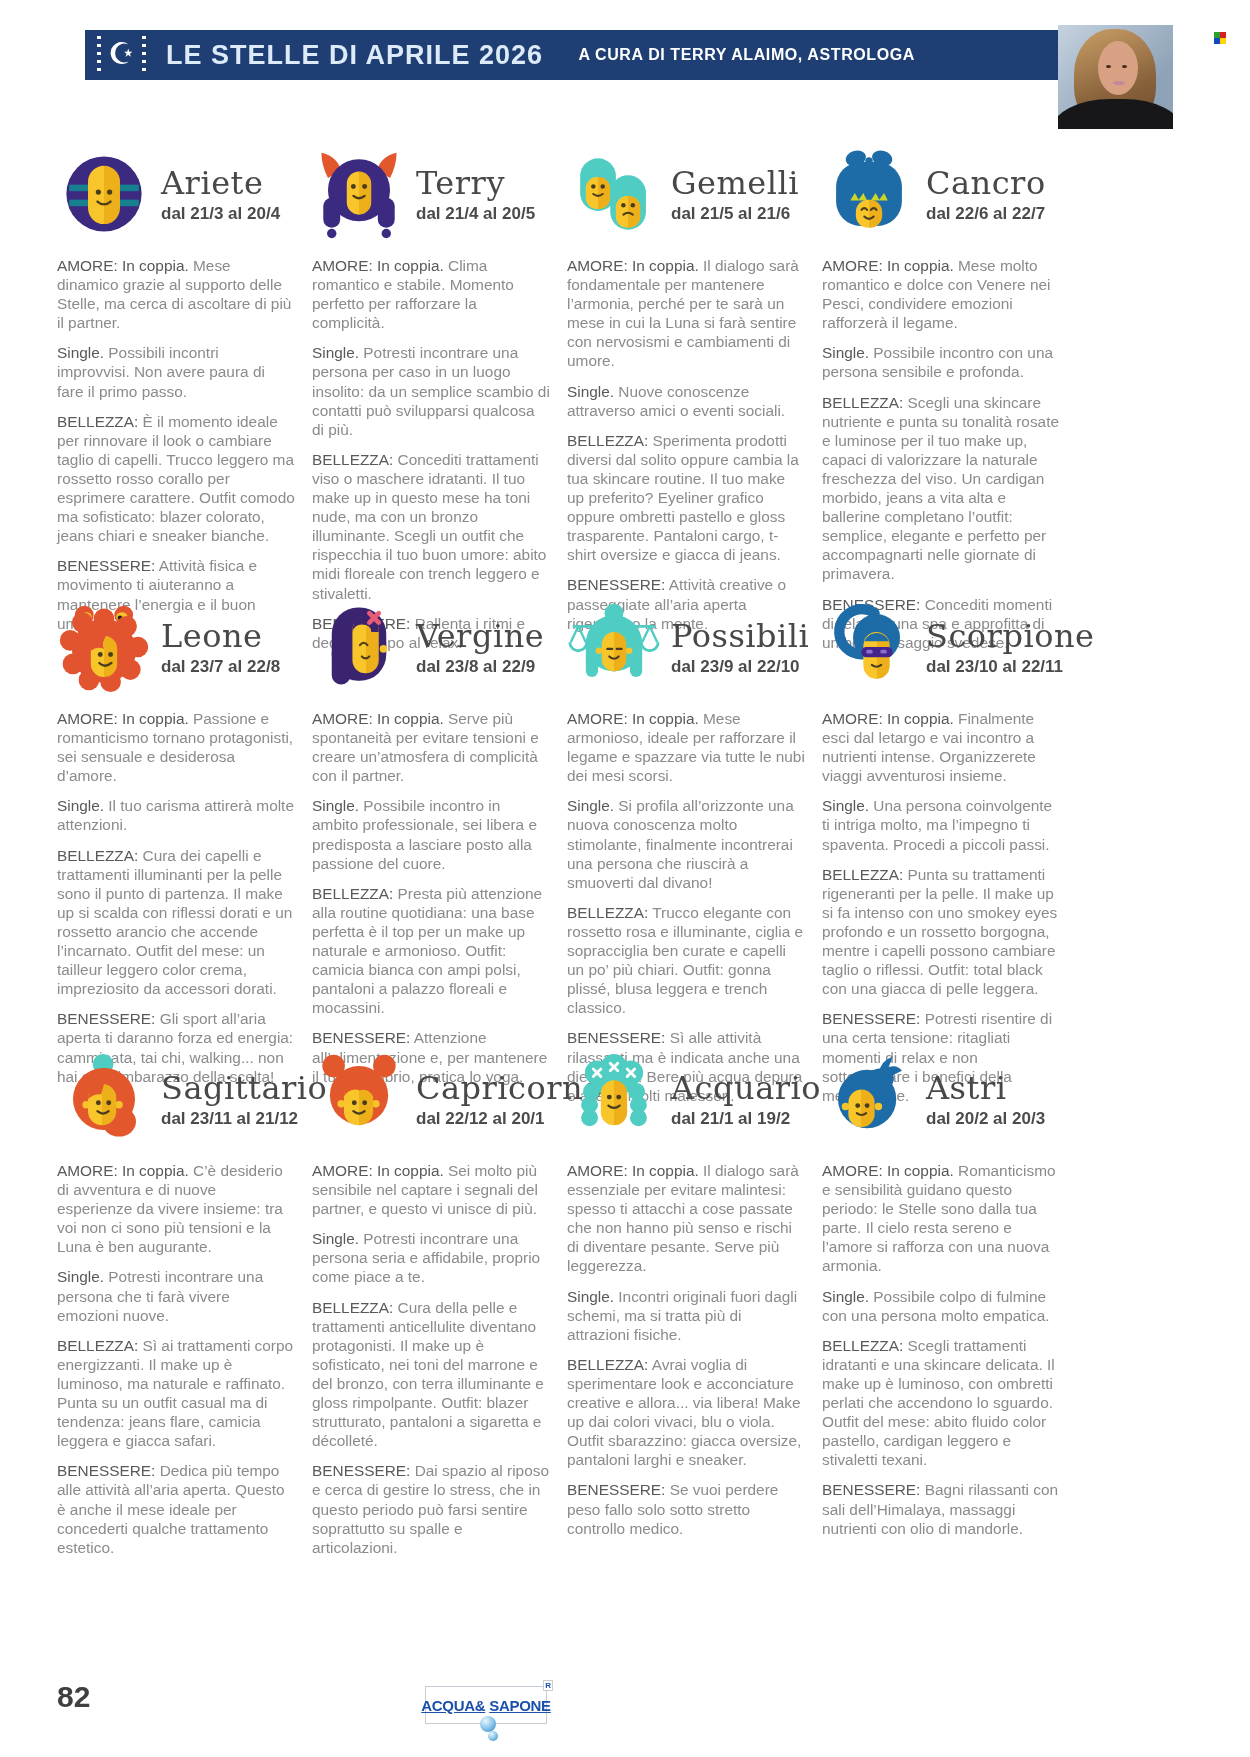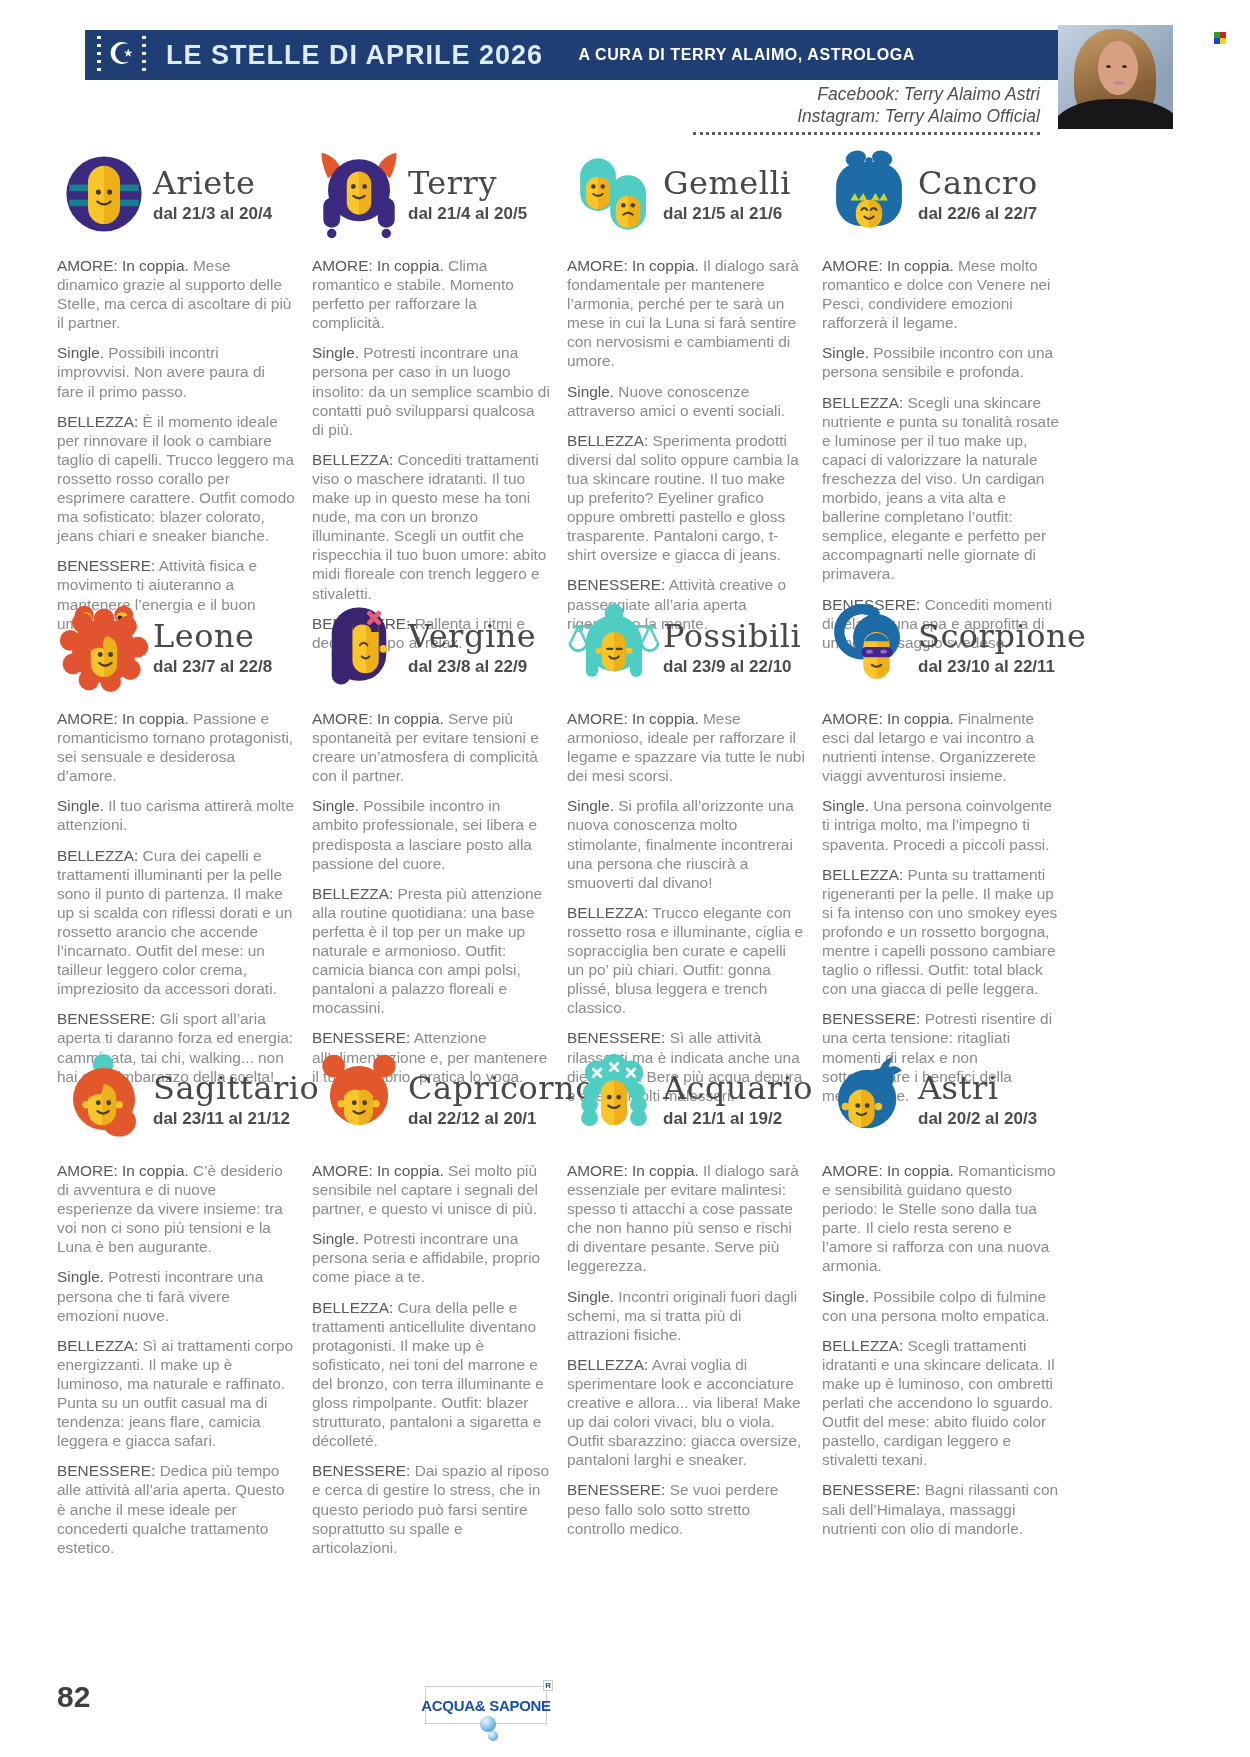--- a/index.html
+++ b/index.html
@@ -24,32 +24,32 @@
   .photo .eye{position:absolute;width:5px;height:3px;border-radius:50%;background:#3a2a1c;top:40px;}
   .photo .lips{position:absolute;left:55px;top:56px;width:12px;height:4px;border-radius:50%;background:#c4889c;}
   .photo .jacket{position:absolute;left:-6px;bottom:-4px;width:130px;height:34px;background:#17171a;
          border-radius:45% 45% 0 0/90% 90% 0 0;}
   .regmark{position:absolute;left:1214px;top:32px;width:12px;height:12px;display:grid;grid-template-columns:6px 6px;}
   .regmark i{display:block;width:6px;height:6px;}
   
   .grid{position:absolute;left:57px;top:142px;width:1003px;display:grid;
         grid-template-columns:repeat(4,238px);grid-template-rows:453px 452px auto;column-gap:17px;}
   .cell{overflow:visible;}
-  .sign-head{display:flex;align-items:center;gap:2px;height:104px;margin-bottom:10px;white-space:nowrap;}
+  .sign-head{display:flex;align-items:center;gap:10px;height:104px;margin-bottom:10px;white-space:nowrap;}
   .avatar{width:94px;height:94px;flex:0 0 auto;}
   .sign-name{font-family:"DejaVu Serif",serif;font-weight:normal;font-size:32px;color:#48484a;
              margin:0;letter-spacing:.5px;}
   .sign-dates{font-size:17px;font-weight:bold;color:#4b4b4d;margin-top:2px;}
   .cell p{font-size:15.4px;line-height:1.24;color:#898b8d;margin:0 0 11px 0;}
   .lead{font-weight:normal;color:#58595b;}
   
   .pagenum{position:absolute;left:57px;top:1680px;font-size:30px;font-weight:bold;color:#404040;}
   .logo-box{position:absolute;left:425px;top:1686px;width:120px;height:36px;border:1px solid #c7cdd4;
             background:#fff;display:flex;align-items:center;justify-content:center;gap:2px;}
-  .logo-txt{color:#1a4faa;font-weight:bold;font-size:15px;letter-spacing:-.3px;}
+  .logo-txt{color:#1a4faa;font-weight:bold;font-size:15px;letter-spacing:-.3px;text-decoration:underline;}
   .rmark{position:absolute;right:-7px;top:-7px;color:#1a4faa;font-size:8px;font-weight:bold;
          border:1px solid #c7cdd4;background:#fff;padding:0 1px;}
   .bubble{border-radius:50%;background:radial-gradient(circle at 35% 30%,#eaf6fd,#7fc0e8 55%,#2f77b5);}
   .b1{width:14px;height:14px;display:inline-block;vertical-align:middle;}
   .logo-drop1{position:absolute;left:480px;top:1716px;width:16px;height:16px;}
   .logo-drop2{position:absolute;left:488px;top:1731px;width:10px;height:10px;}
 </style>
 </head>
 <body>
 
@@ -83,25 +83,20 @@
     <div class="jacket"></div>
   </div>
 
   <div class="regmark">
     <i style="background:#2aa12e"></i>
       <i style="background:#d42020"></i>
     <i style="background:#1348c4"></i>
       <i style="background:#ffd400"></i>
   </div>
 
-  <div class="social">
-    <div>Facebook: Terry Alaimo Astri</div>
-    <div>Instagram: Terry Alaimo Official</div>
-    <div class="dotline"></div>
-  </div>
 
   <main class="grid">
 
     <section class="cell">
       <div class="sign-head">
         <svg class="avatar" viewBox="0 0 100 100">
           <circle cx="50" cy="50" r="40" fill="#3b2a80"></circle>
           <rect x="13" y="40" width="74" height="7" fill="#17808f"></rect>
           <rect x="13" y="56" width="74" height="7" fill="#17808f"></rect>
           <rect x="33" y="20" width="34" height="62" rx="17" fill="url(#skin)"></rect>

